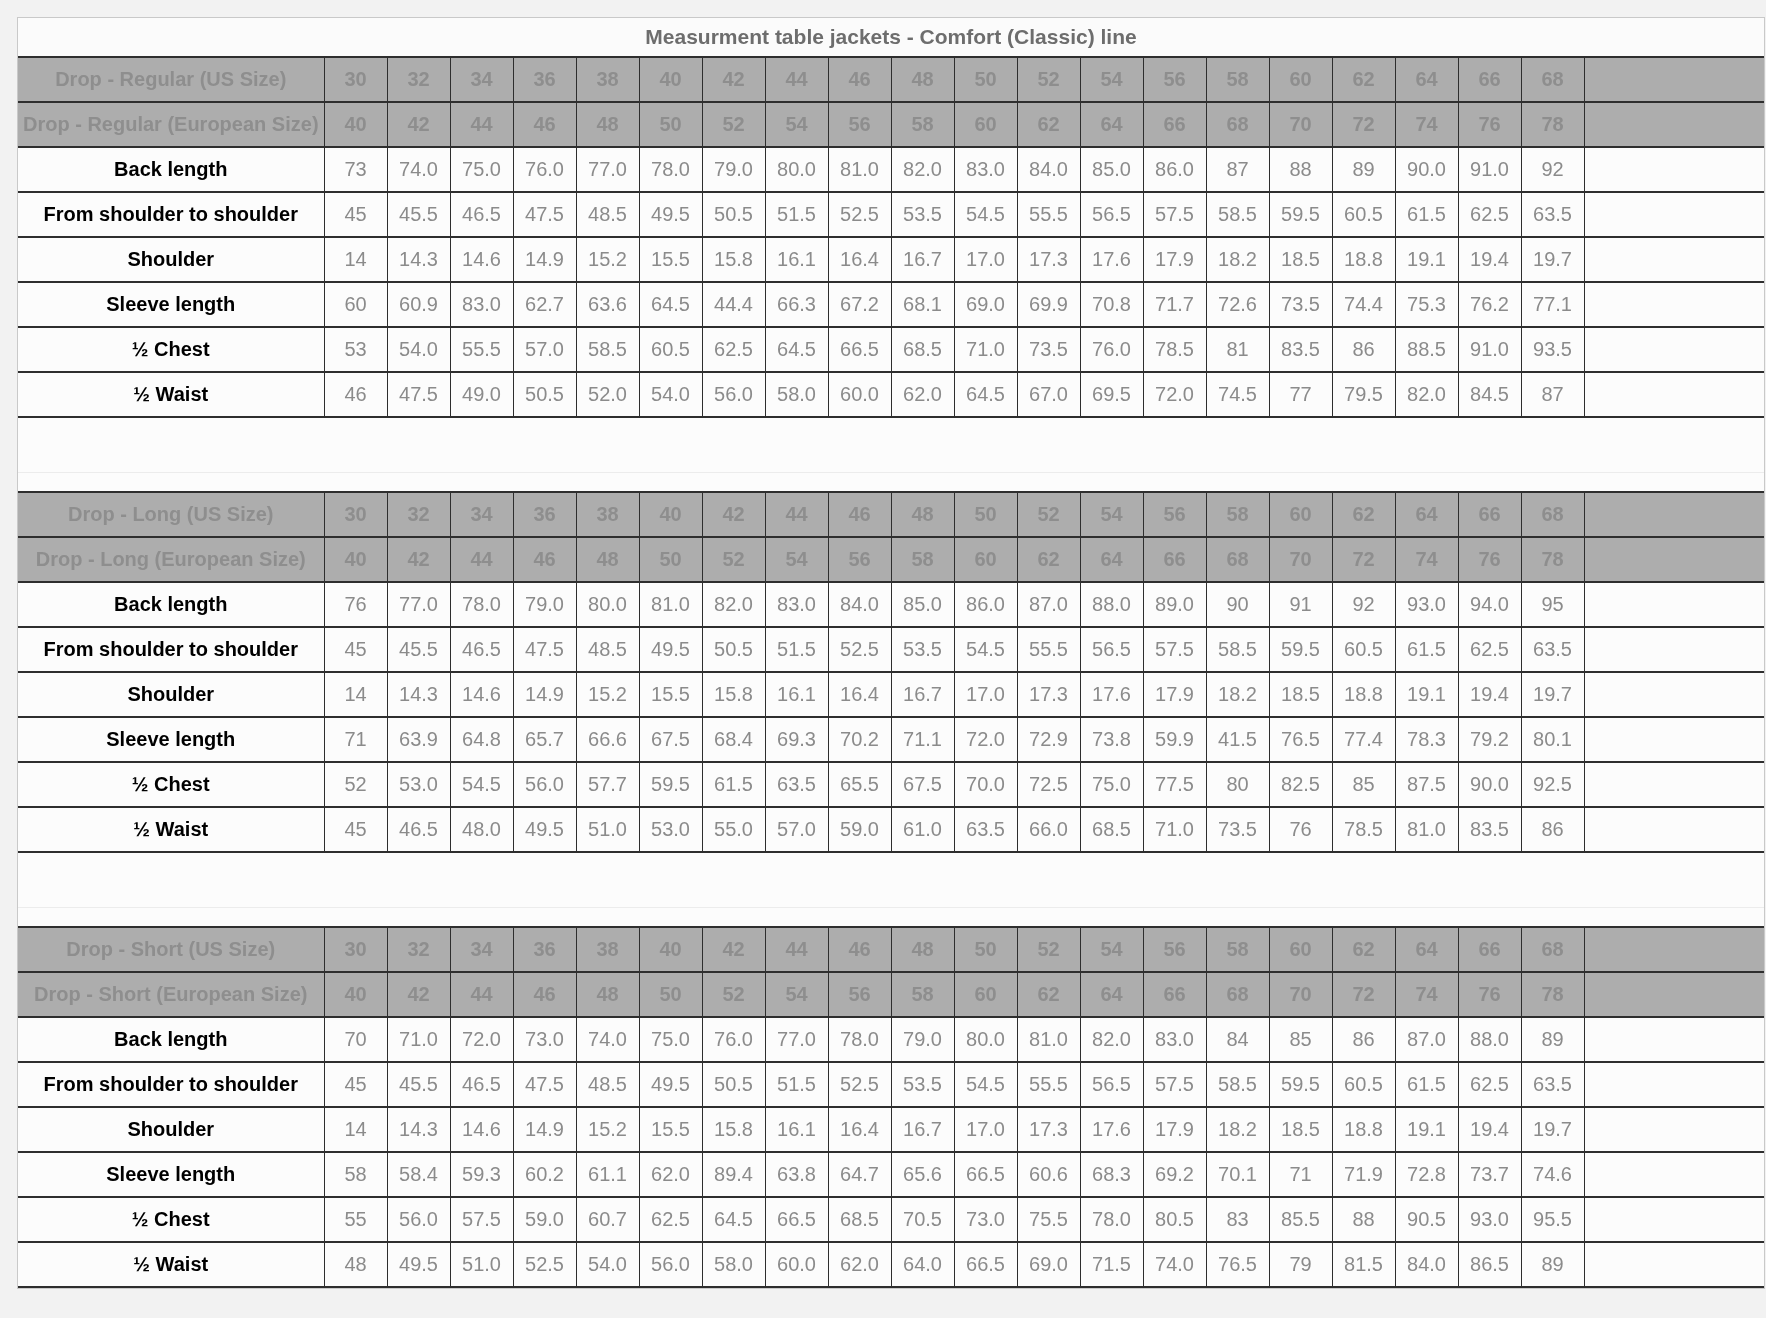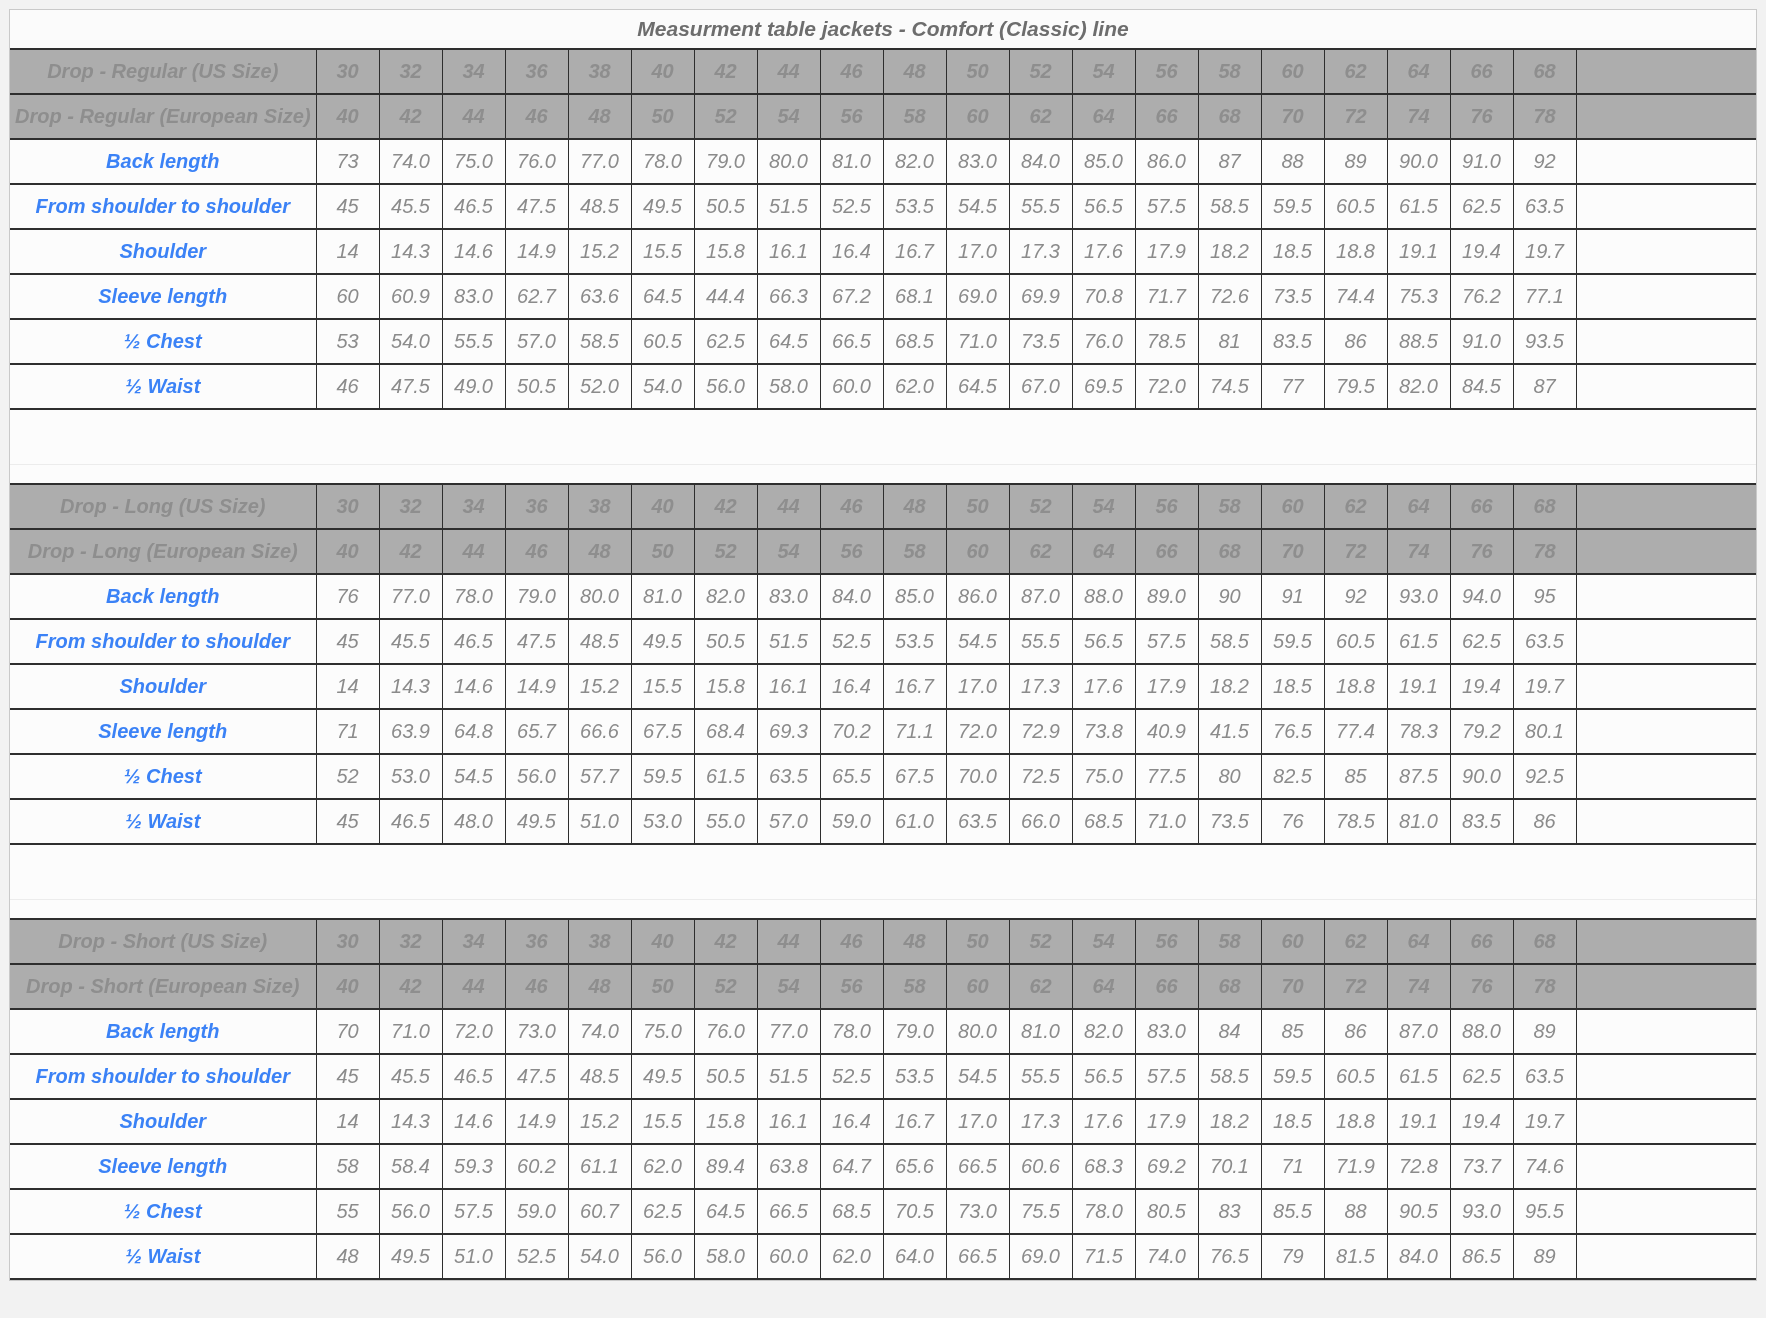--- a/index.html
+++ b/index.html
@@ -5,24 +5,23 @@
   html, body {
     margin: 0; padding: 0;
     width: 1766px; height: 1318px;
     background: #f2f2f2;
     font-family: "Liberation Sans", sans-serif;
     overflow: hidden;
   }
   .page {
     box-sizing: border-box;
     width: 1748px;
-    margin: 9px;
+    margin: 17px;
     background: #fbfbfb;
     border: 1px solid #c9c9c9;
-    font-style: italic;
   }
   .title {
     height: 38px;
     line-height: 38px;
     text-align: center;
     font-weight: bold;
     font-size: 21px;
     color: #6d6d6d;
     background: #fbfbfb;
   }
@@ -47,21 +46,21 @@
     border-right: 1px solid #2e2e2e;
     border-top: 2px solid #2e2e2e;
     border-bottom: 2px solid #2e2e2e;
     white-space: nowrap;
     overflow: hidden;
   }
   tr td:first-child { border-left: none; }
   tr td:last-child  { border-right: none; }
   td.lbl {
     font-weight: bold;
-    color: #3b82f6;
+    color: #000000;
   }
   tr.hdr td {
     background: #adadad;
     color: #8e8e8e;
     font-weight: bold;
   }
   td.gap {
     height: 75px;
     padding: 0;
     background: #fcfcfc;
@@ -410,21 +409,21 @@
           <td>65.7</td>
           <td>66.6</td>
           <td>67.5</td>
           <td>68.4</td>
           <td>69.3</td>
           <td>70.2</td>
           <td>71.1</td>
           <td>72.0</td>
           <td>72.9</td>
           <td>73.8</td>
-          <td>40.9</td>
+          <td>59.9</td>
           <td>41.5</td>
           <td>76.5</td>
           <td>77.4</td>
           <td>78.3</td>
           <td>79.2</td>
           <td>80.1</td>
           <td></td>
         </tr>
         <tr class="data">
           <td class="lbl">½ Chest</td>

